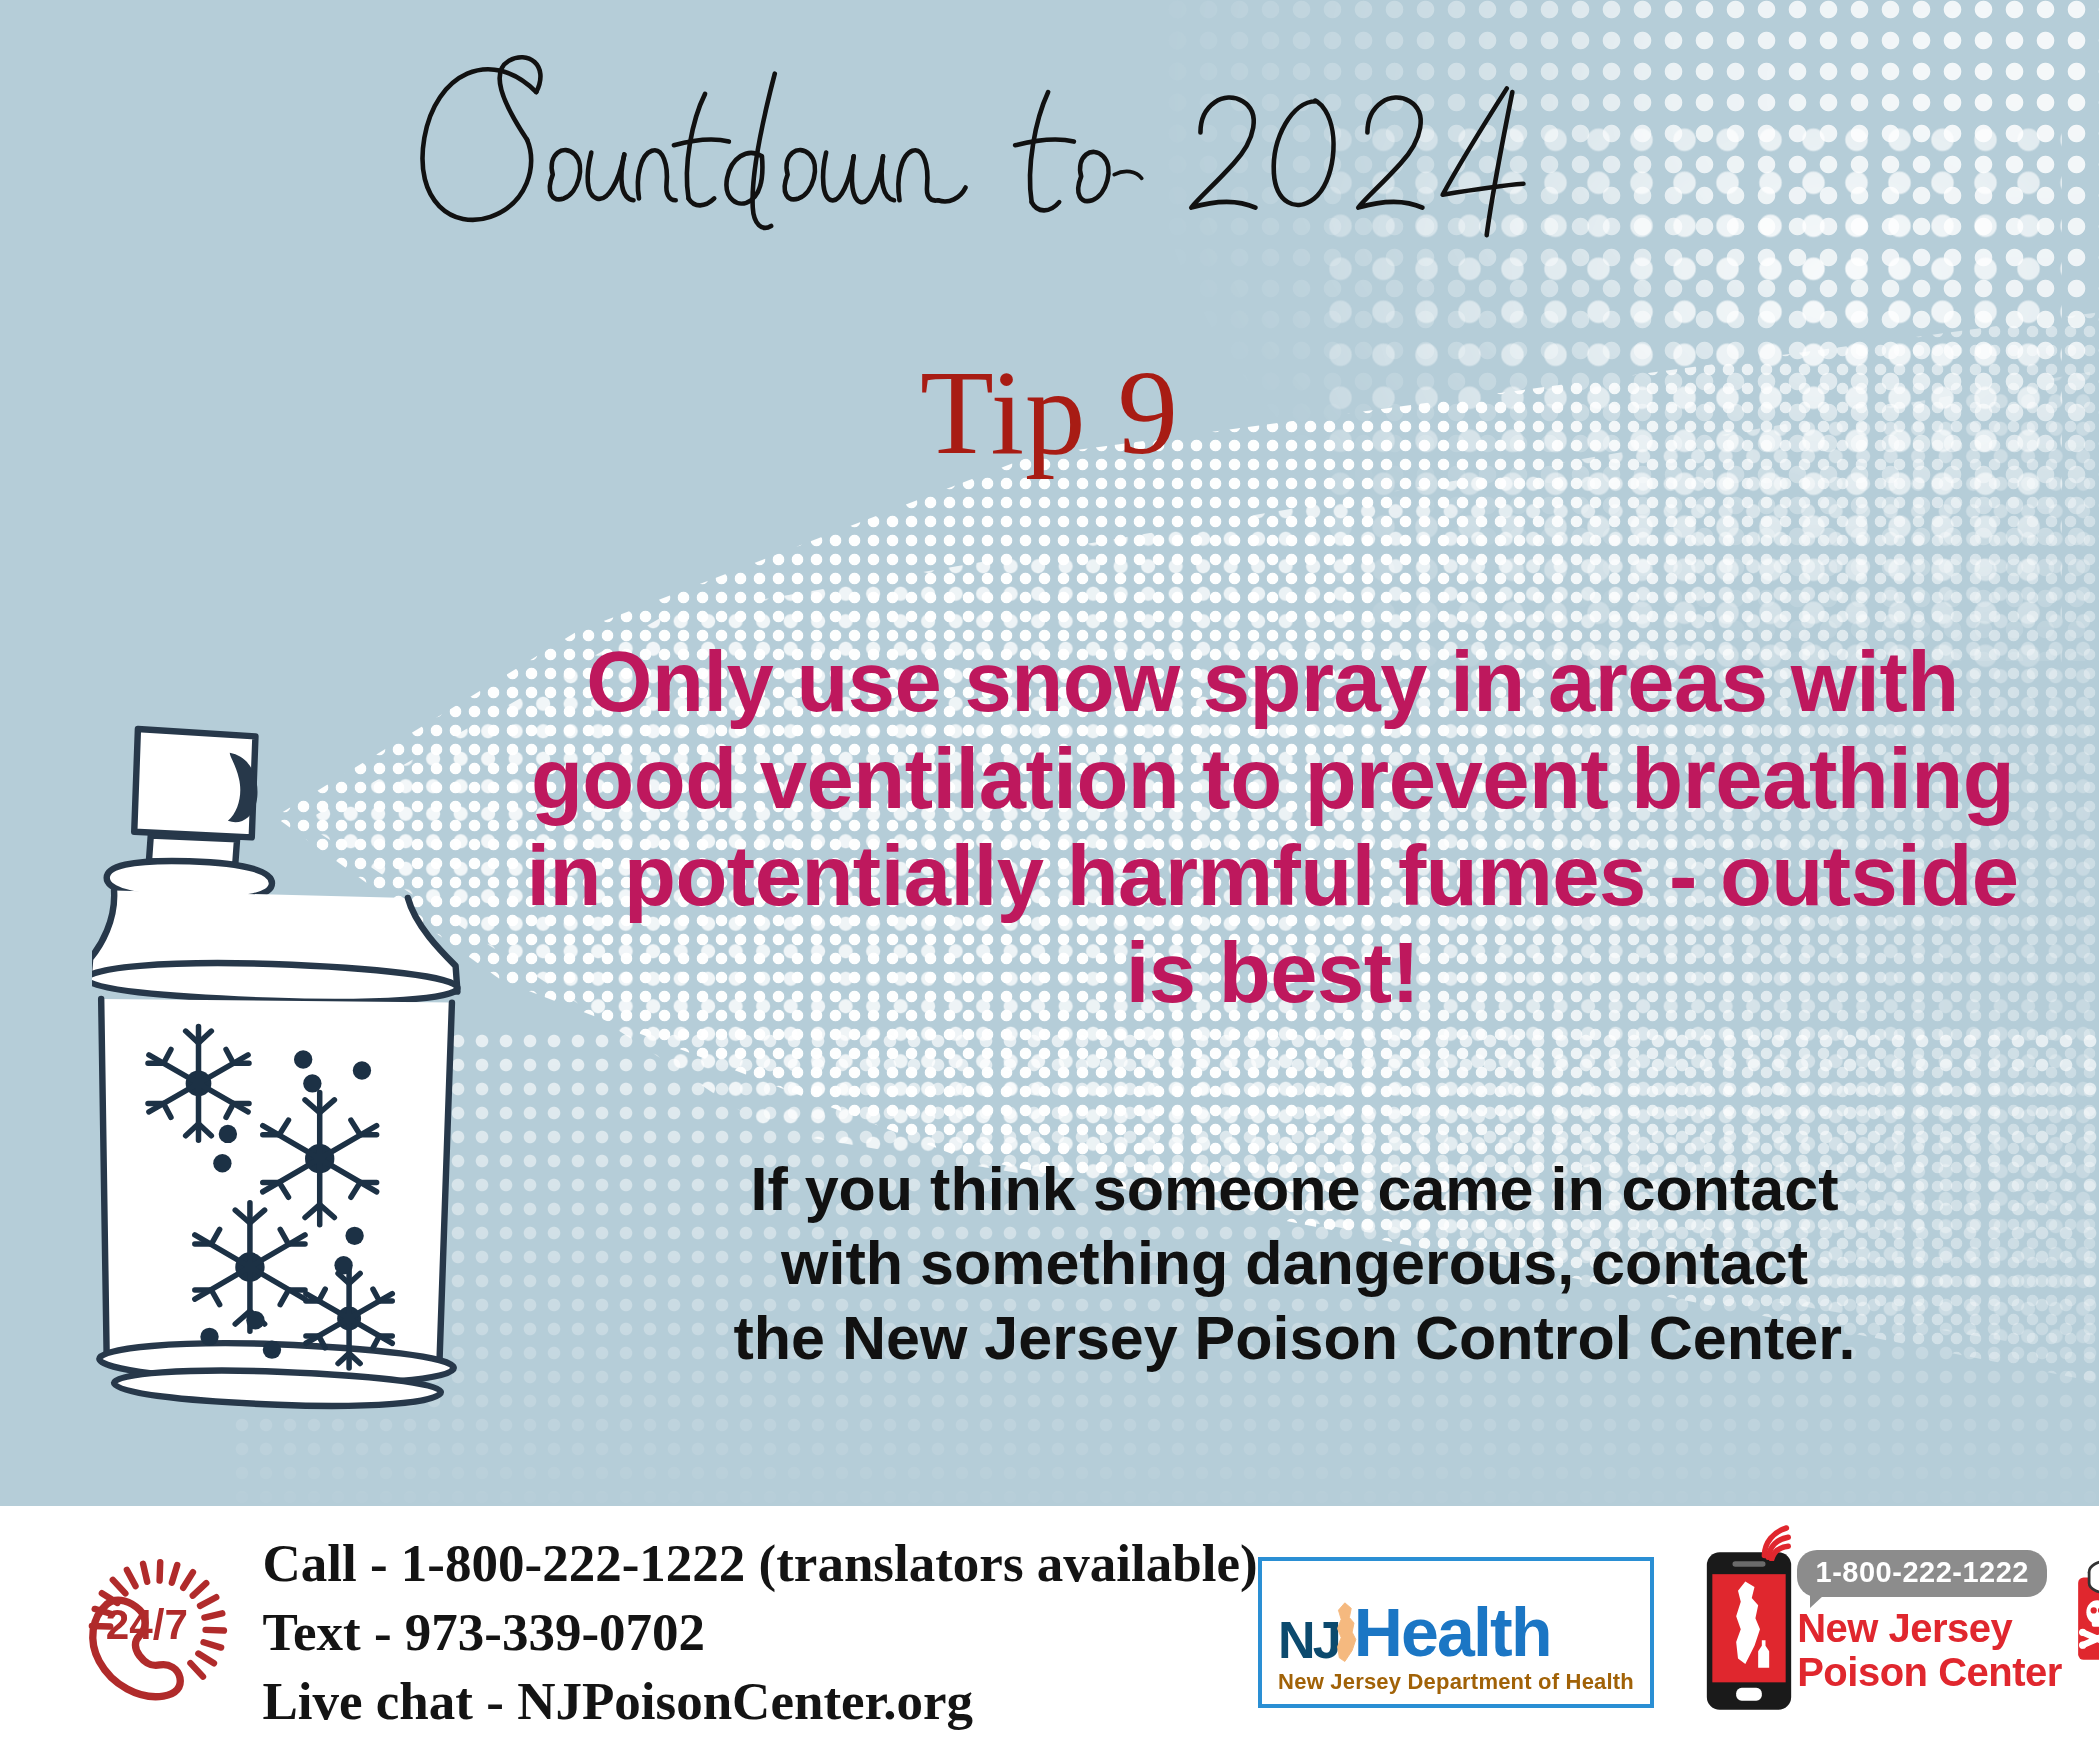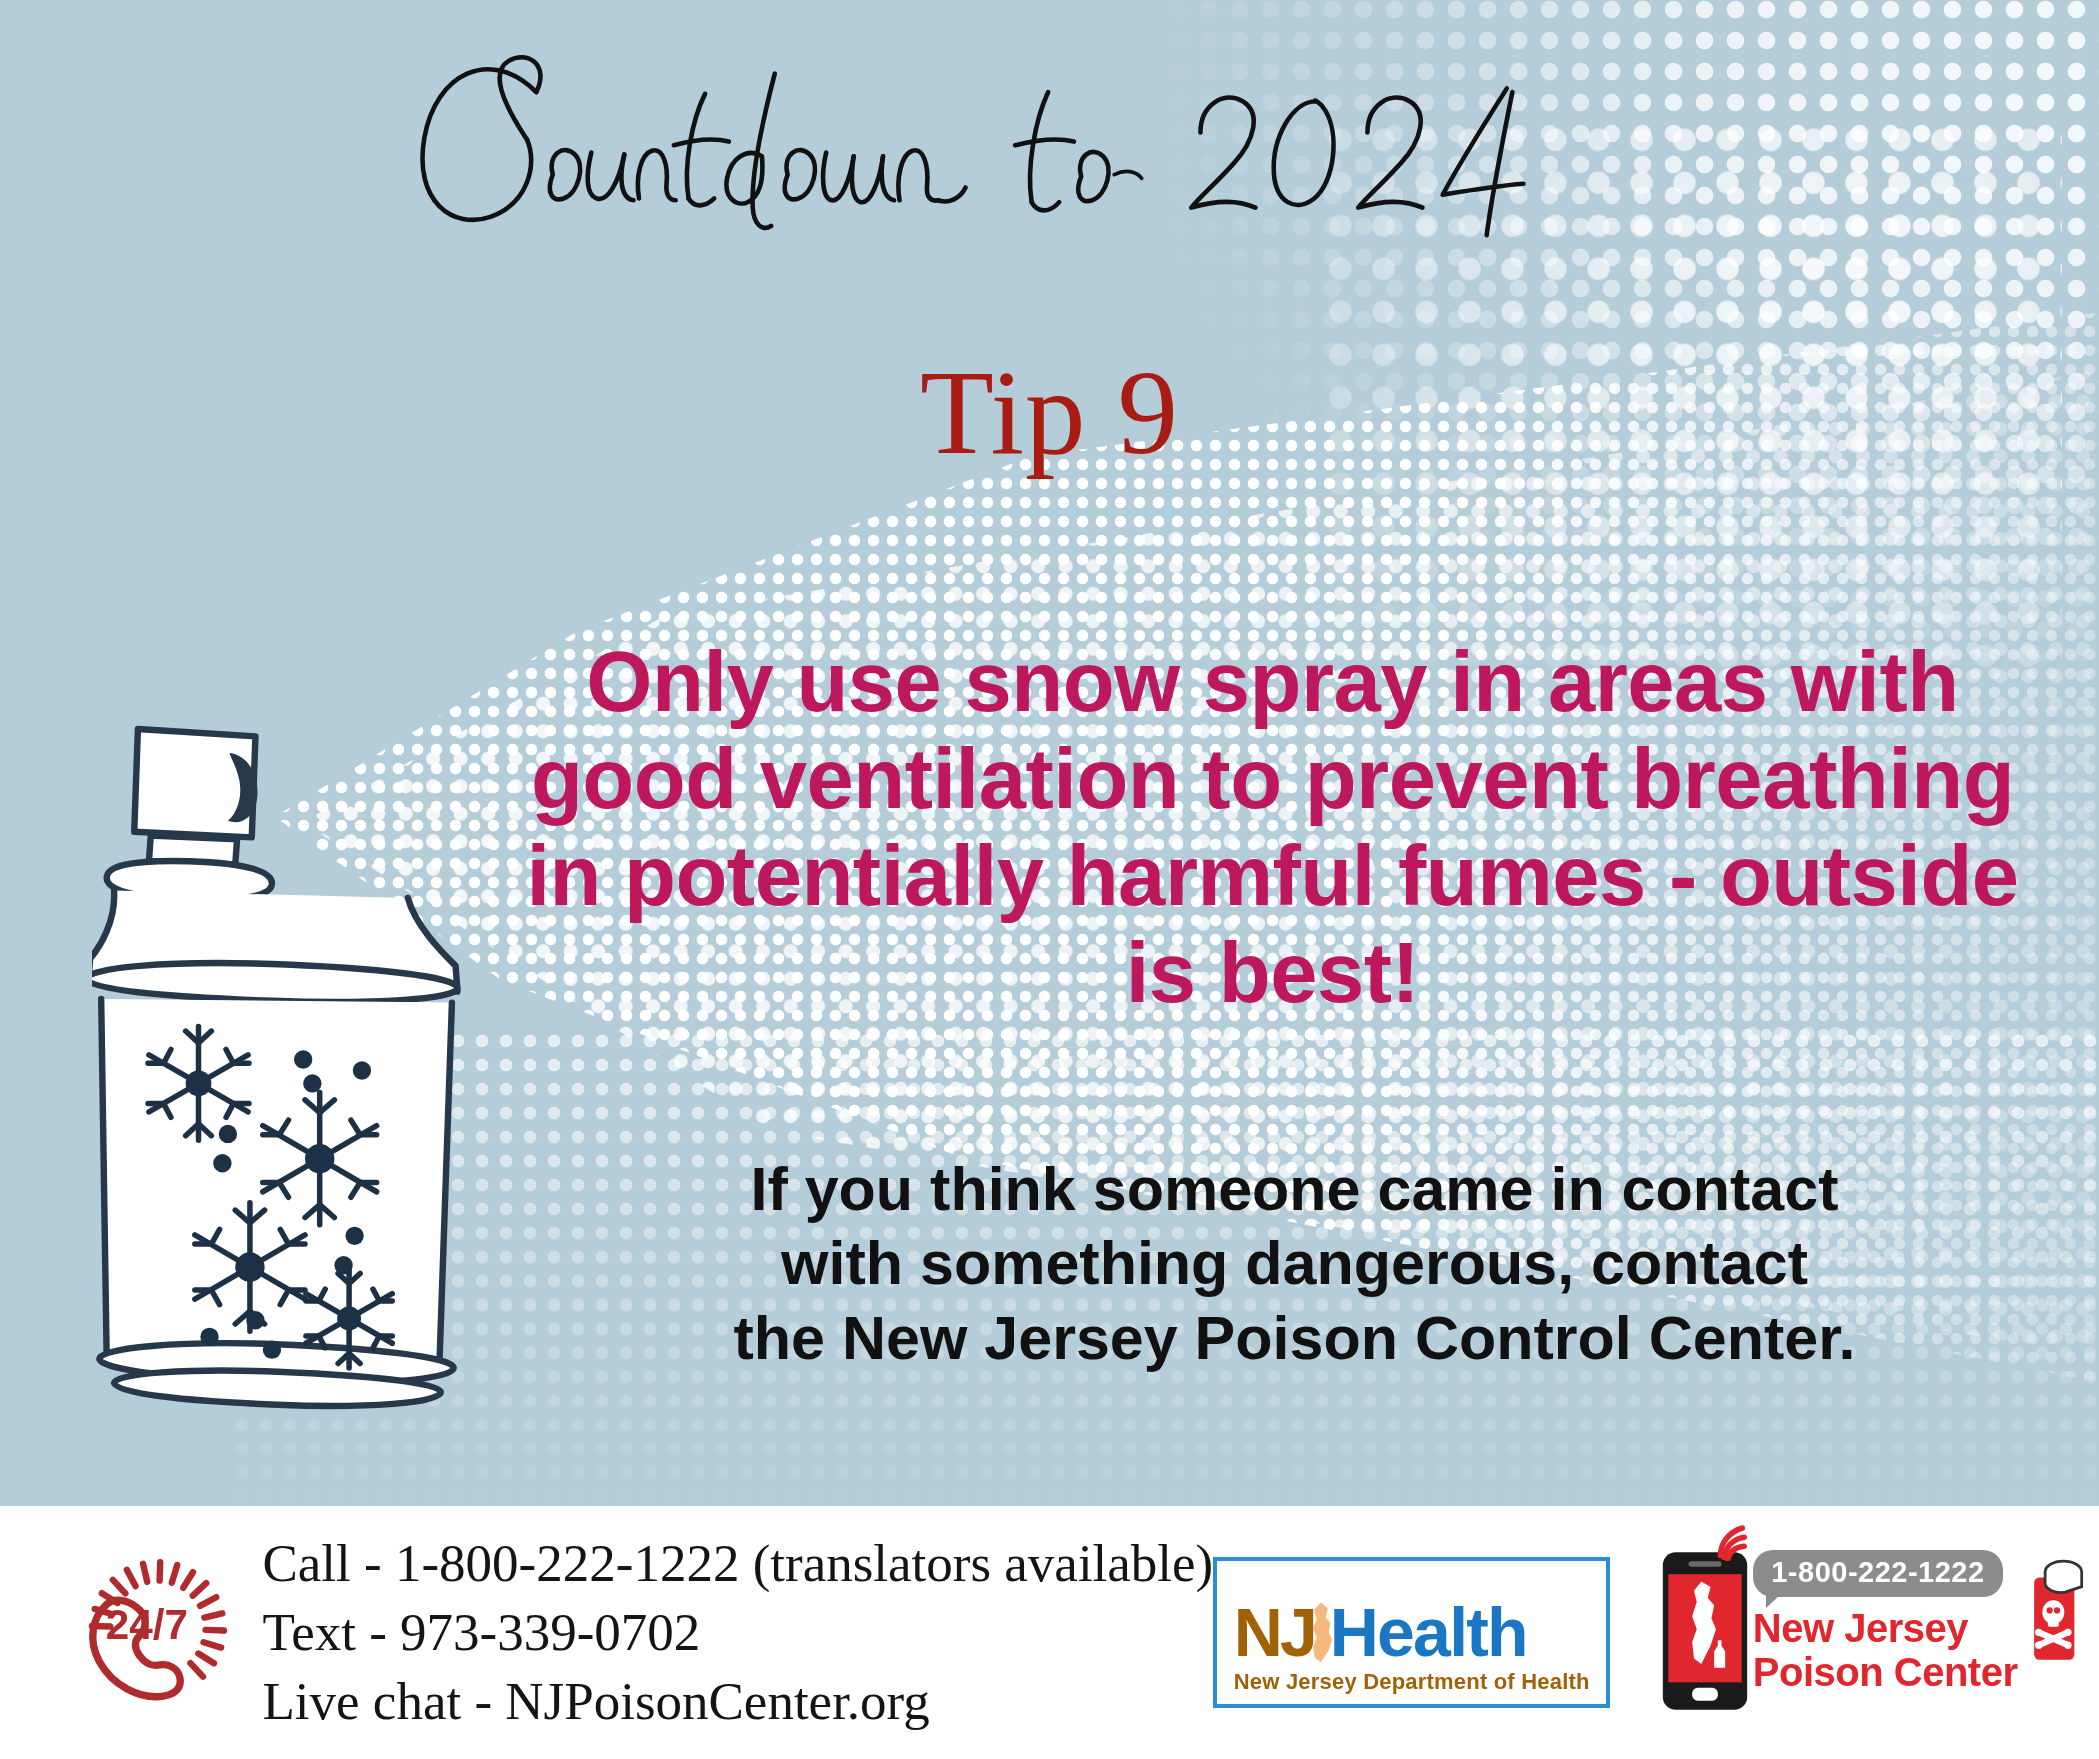--- a/index.html
+++ b/index.html
@@ -183,20 +183,21 @@
     padding-left: 79px;
     flex: 0 0 auto;
   }
   .icon247 { flex: 0 0 auto; margin-right: 27.5px; }
   .contact-lines {
     font-family: "Liberation Serif", serif;
     font-size: 53px;
     line-height: 1.30;
     color: #141414;
     white-space: nowrap;
+    font-weight: bold;
   }
   .footer-spacer { flex: 1 1 auto; }
   .footer-logos {
     display: flex;
     align-items: center;
     padding-right: 18.4px;
     flex: 0 0 auto;
   }
 
   
@@ -209,22 +210,22 @@
   }
   .njh-top {
     display: flex;
     align-items: flex-end;
     line-height: 1;
     position: relative;
   }
   .njh-nj {
     font-family: "Liberation Sans", sans-serif;
     font-weight: bold;
-    font-size: 68px;
-    color: #a16207;
+    font-size: 52px;
+    color: #0c4a6e;
     letter-spacing: -2.8px;
     text-align: right;
   }
   .njh-state { width: 27.5px; height: 66px; margin: 0 -5.5px 0 -7.3px; position: relative; top: 1.8px; }
   .njh-health {
     font-family: "Liberation Sans", sans-serif;
     font-weight: bold;
     font-size: 68px;
     color: #1b76c4;
     letter-spacing: -1.8px;

